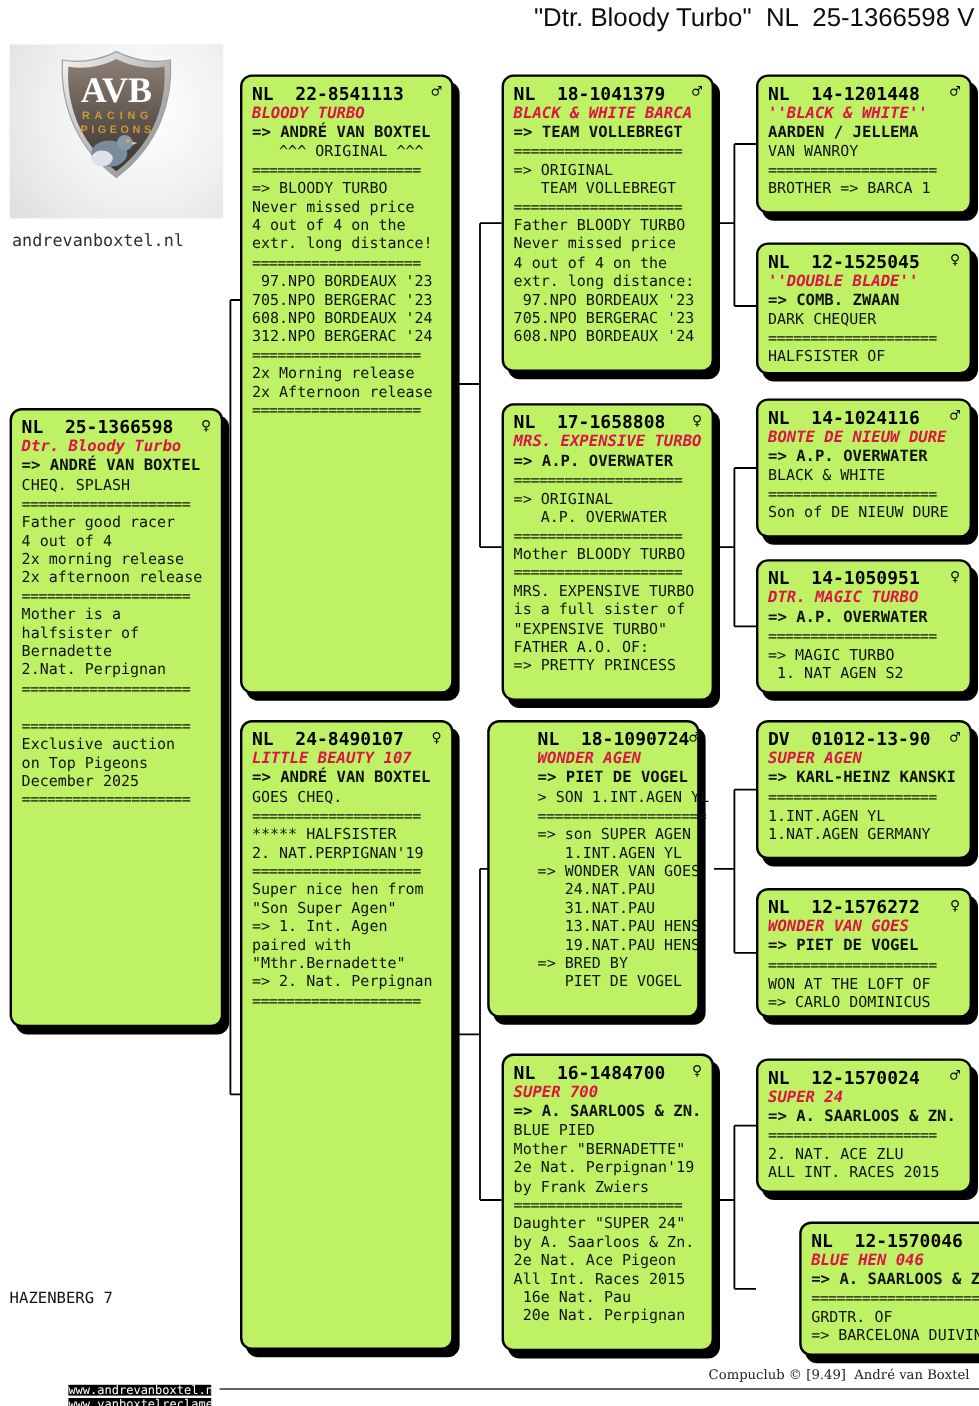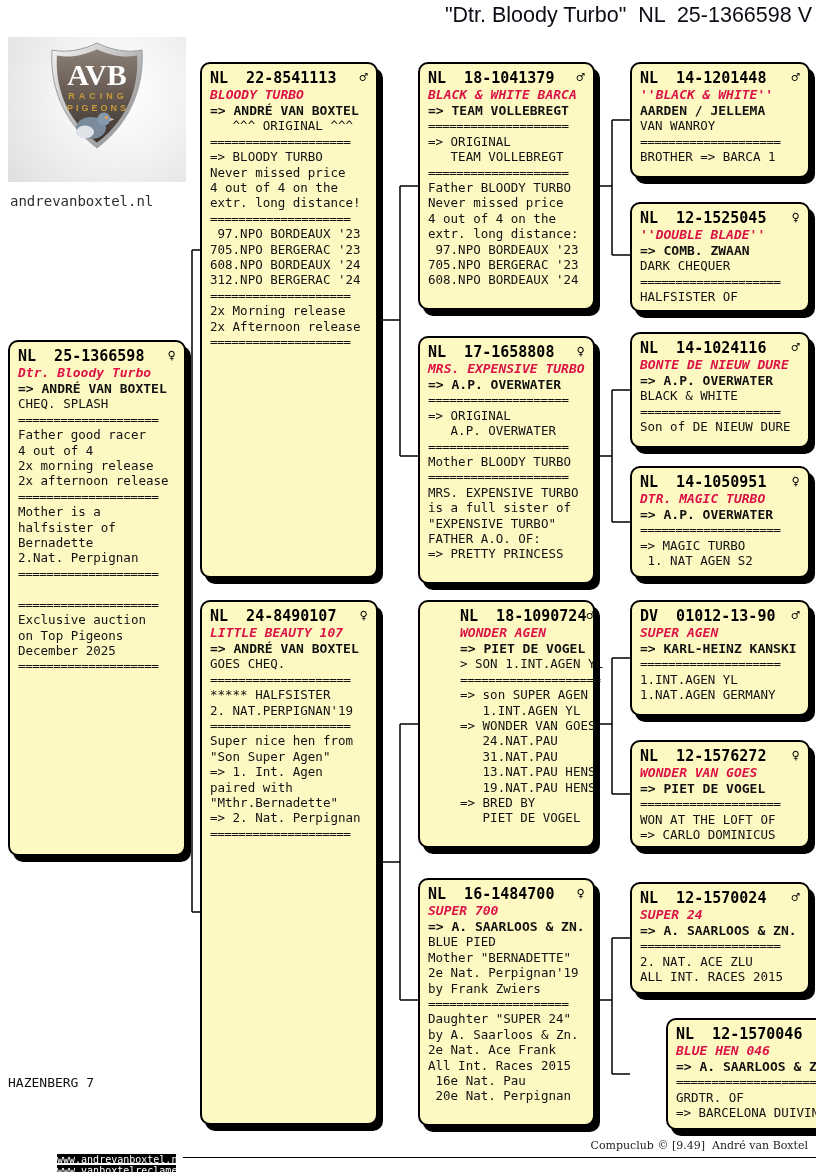--- a/index.html
+++ b/index.html
@@ -1,33 +1,33 @@
 <!DOCTYPE html>
 <html><head>
 <meta charset="utf-8">
 <style>
   * { margin:0; padding:0; box-sizing:border-box; }
   html,body { width:816px; height:1172px; background:#ffffff; overflow:hidden; position:relative;
     font-family:"DejaVu Sans Mono", monospace; }
   .wires { position:absolute; left:0; top:0; z-index:1; }
-  .pbox { position:absolute; z-index:2; background:#fef9c3; border:2px solid #000; border-radius:10px;
+  .pbox { position:absolute; z-index:2; background:#bef264; border:2px solid #000; border-radius:10px;
     box-shadow:5px 6px 0 0 #000; padding:6px 8px 4px 8px; }
   .bhead { display:flex; justify-content:space-between; align-items:flex-start; white-space:pre;
     font-size:15px; font-weight:bold; line-height:17px; }
   .sex { font-size:14px; font-weight:normal; line-height:15px; }
   .bname { color:#dc1347; font-style:italic; font-weight:bold; font-size:13px; line-height:16px; white-space:pre; }
   .ln { font-size:12.5px; line-height:15.4px; white-space:pre; color:#111; }
   .ln-b { font-weight:bold; font-size:13px; }
   .ln-sep { letter-spacing:-0.5px; }
   .b0 {left:8px;   top:340px;  width:178px; height:516px;}
   .b1 {left:200px; top:62px;   width:178px; height:516px;}
   .b2 {left:200px; top:600px;  width:178px; height:525px;}
   .b3 {left:418px; top:62px;   width:177px; height:248px;}
   .b4 {left:418px; top:336px;  width:177px; height:248px;}
-  .b5 {left:418px; top:600px;  width:177px; height:248px;padding-left:40px;}
+  .b5 {left:406px; top:600px;  width:177px; height:248px;padding-left:40px;}
   .b6 {left:418px; top:878px;  width:177px; height:248px;}
   .b7 {left:630px; top:62px;   width:180px; height:116px;}
   .b8 {left:630px; top:202px;  width:180px; height:110px;}
   .b9 {left:630px; top:332px;  width:180px; height:116px;}
   .b10{left:630px; top:466px;  width:180px; height:112px;}
   .b11{left:630px; top:600px;  width:180px; height:116px;}
   .b12{left:630px; top:740px;  width:180px; height:108px;}
   .b13{left:630px; top:882px;  width:180px; height:112px;}
   .b14{left:630px; top:1018px; width:180px; height:112px;margin-left:36px;}
   .page-title { position:absolute; top:3px; right:4px; z-index:3;
@@ -222,21 +222,21 @@
   <div class="bname">SUPER 700</div>
   <div class="blines">
       <div class="ln ln-b">=&gt; A. SAARLOOS &amp; ZN.</div>
       <div class="ln ln-p">BLUE PIED</div>
       <div class="ln ln-p">Mother "BERNADETTE"</div>
       <div class="ln ln-p">2e Nat. Perpignan'19</div>
       <div class="ln ln-p">by Frank Zwiers</div>
       <div class="ln ln-sep">====================</div>
       <div class="ln ln-p">Daughter "SUPER 24"</div>
       <div class="ln ln-p">by A. Saarloos &amp; Zn.</div>
-      <div class="ln ln-p">2e Nat. Ace Frank</div>
+      <div class="ln ln-p">2e Nat. Ace Pigeon</div>
       <div class="ln ln-p">All Int. Races 2015</div>
       <div class="ln ln-p"> 16e Nat. Pau</div>
       <div class="ln ln-p"> 20e Nat. Perpignan</div>
     </div>
 </div>
 <div class="pbox b7">
   <div class="bhead"><span class="bid">NL  14-1201448</span><span class="sex">♂</span></div>
   <div class="bname">''BLACK &amp; WHITE''</div>
   <div class="blines">
       <div class="ln ln-b">AARDEN / JELLEMA</div>

